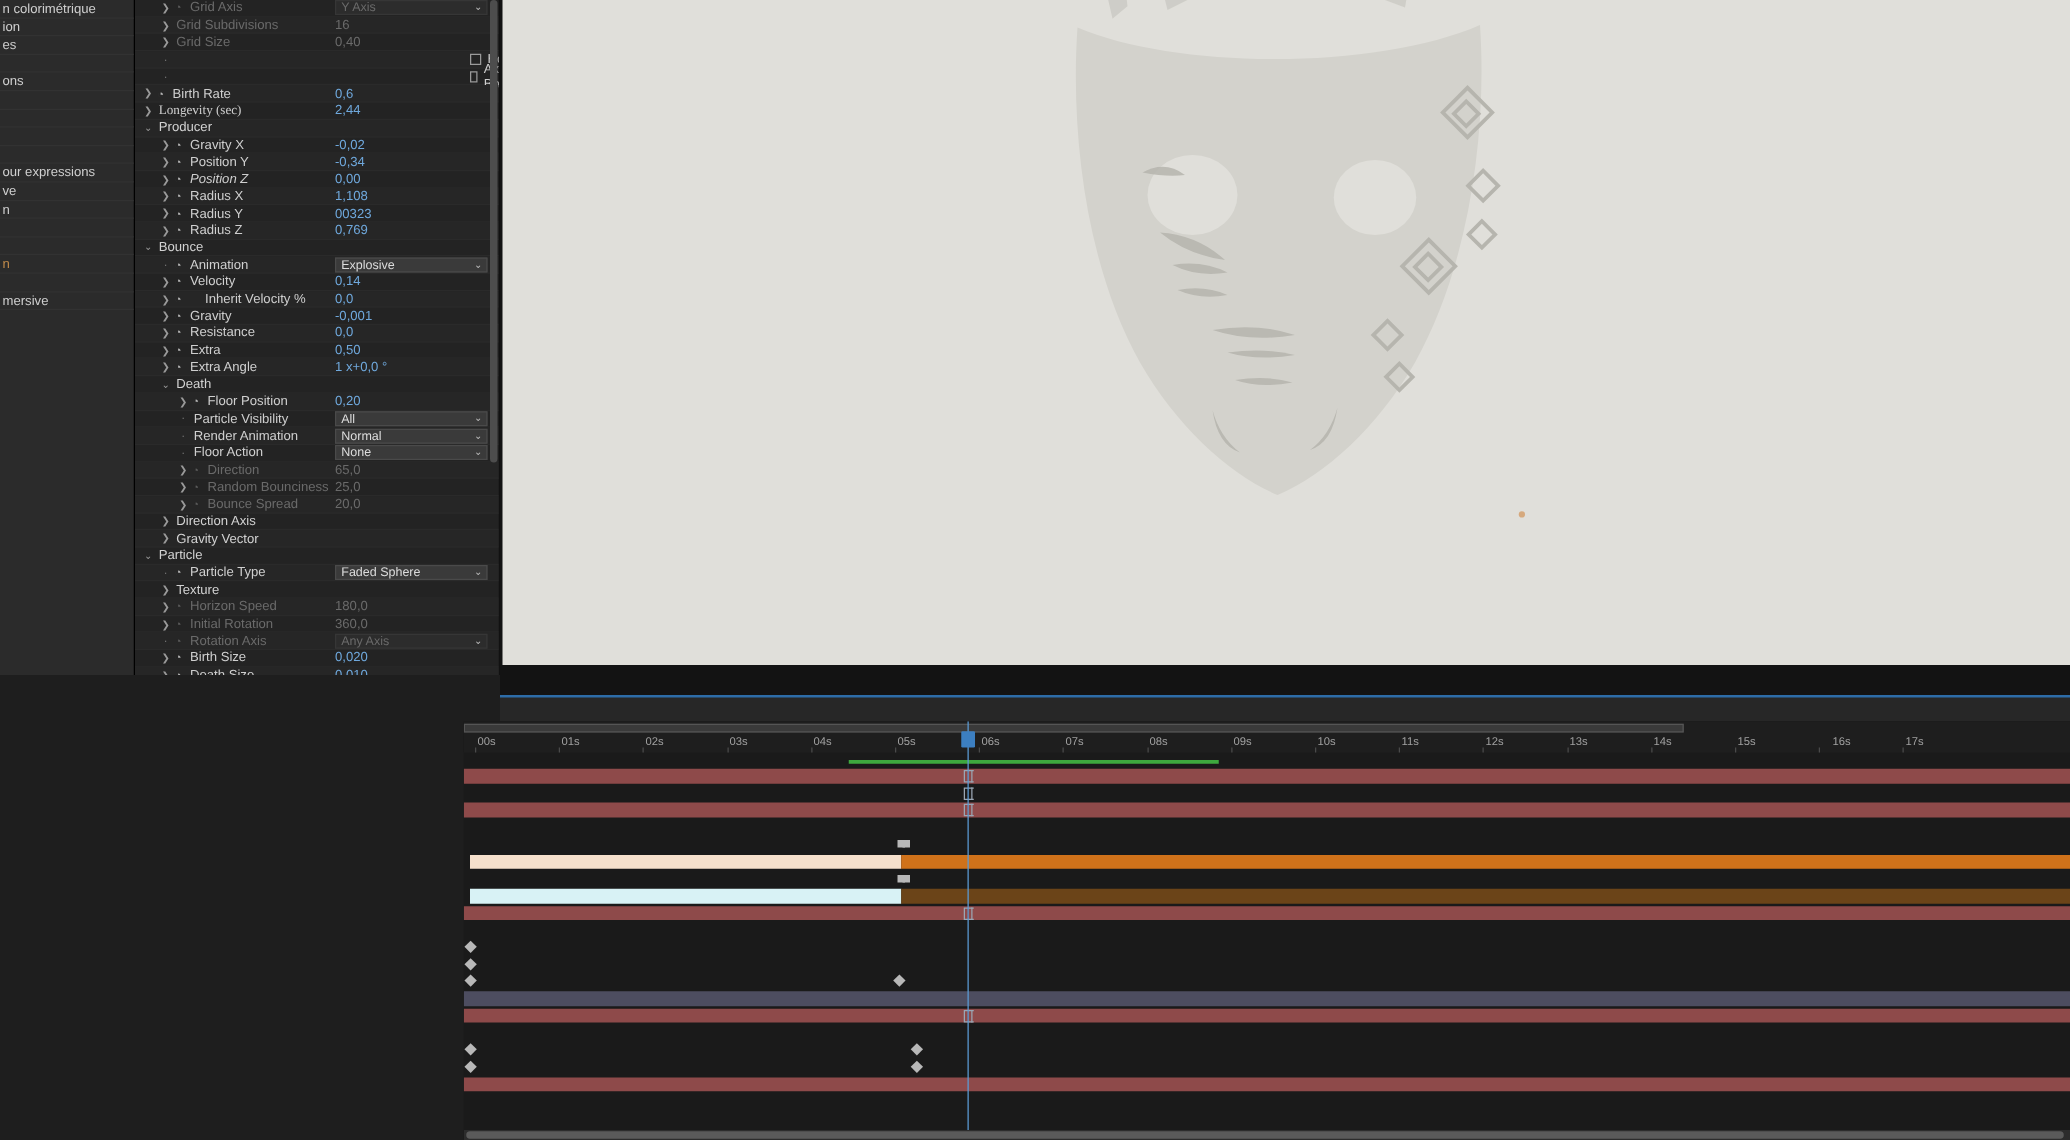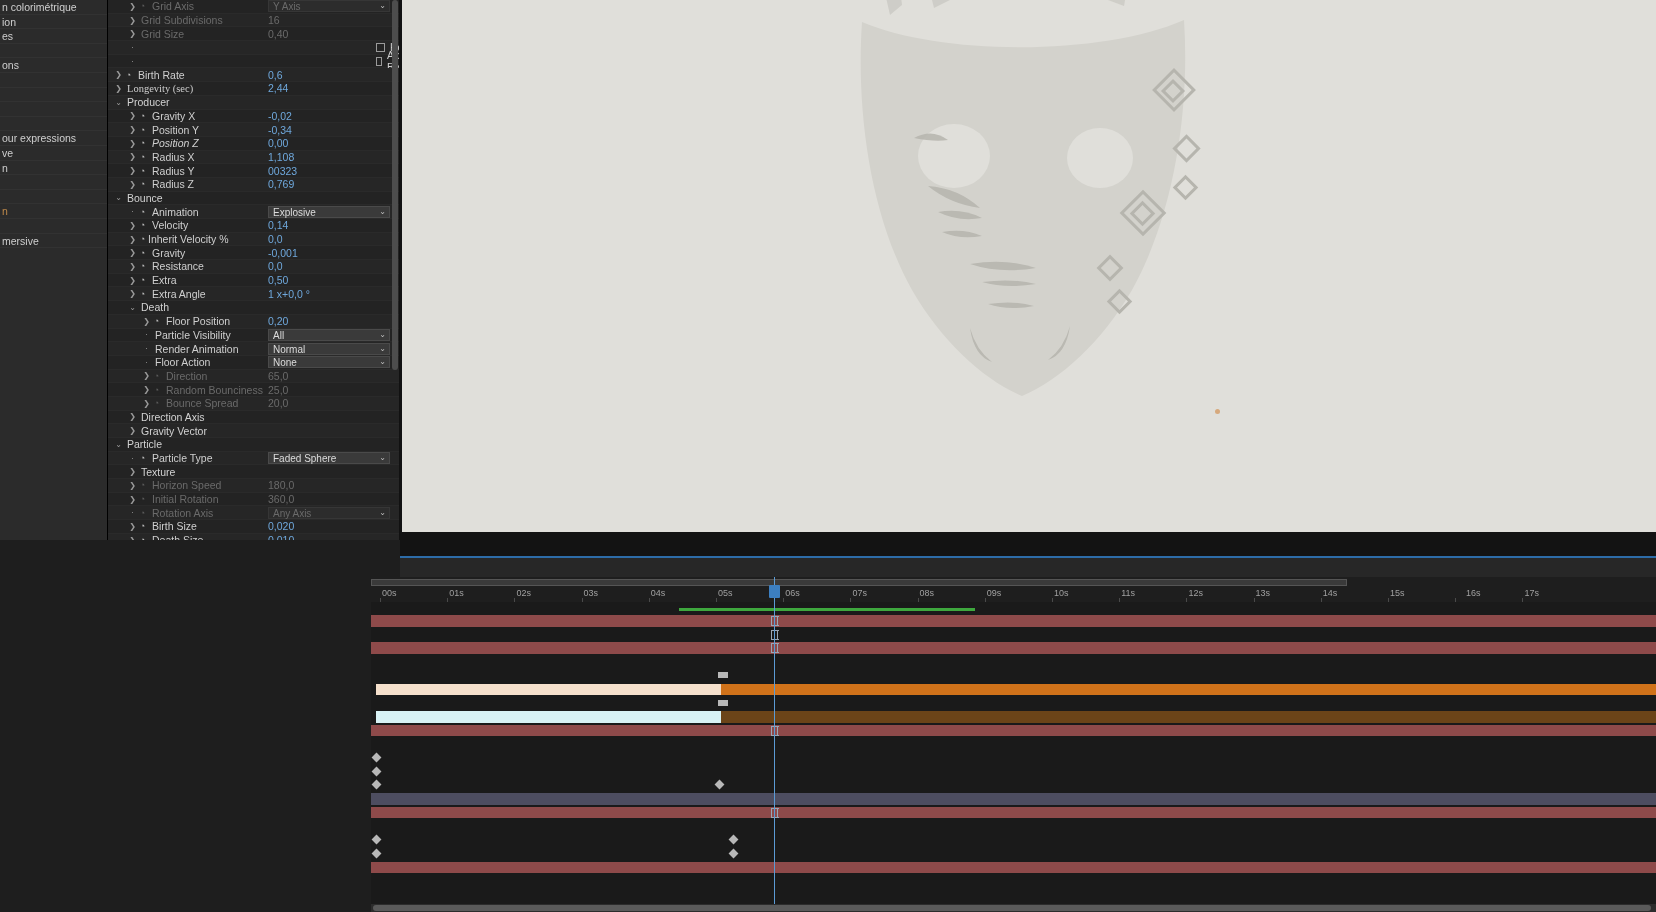--- a/index.html
+++ b/index.html
@@ -247,21 +247,21 @@
             <span class="arrow">❯</span>
             <span class="stopw" style="color: rgb(183, 183, 183);">◔</span>
             <span style="color: rgb(207, 207, 207); margin-left: 4px;">Velocity</span>
           </div>
           <div class="fxvalue val">0,14</div>
         </div>
         <div class="fxrow">
           <div class="fxname" style="padding-left: 20px;">
             <span class="arrow">❯</span>
             <span class="stopw" style="color: rgb(183, 183, 183);">◔</span>
-            <span style="color: rgb(207, 207, 207); margin-left: 0;">Inherit Velocity %</span>
+            <span style="color: rgb(207, 207, 207); margin-left: 16px;">Inherit Velocity %</span>
           </div>
           <div class="fxvalue val">0,0</div>
         </div>
         <div class="fxrow">
           <div class="fxname" style="padding-left: 20px;">
             <span class="arrow">❯</span>
             <span class="stopw" style="color: rgb(183, 183, 183);">◔</span>
             <span style="color: rgb(207, 207, 207); margin-left: 4px;">Gravity</span>
           </div>
           <div class="fxvalue val">-0,001</div>

